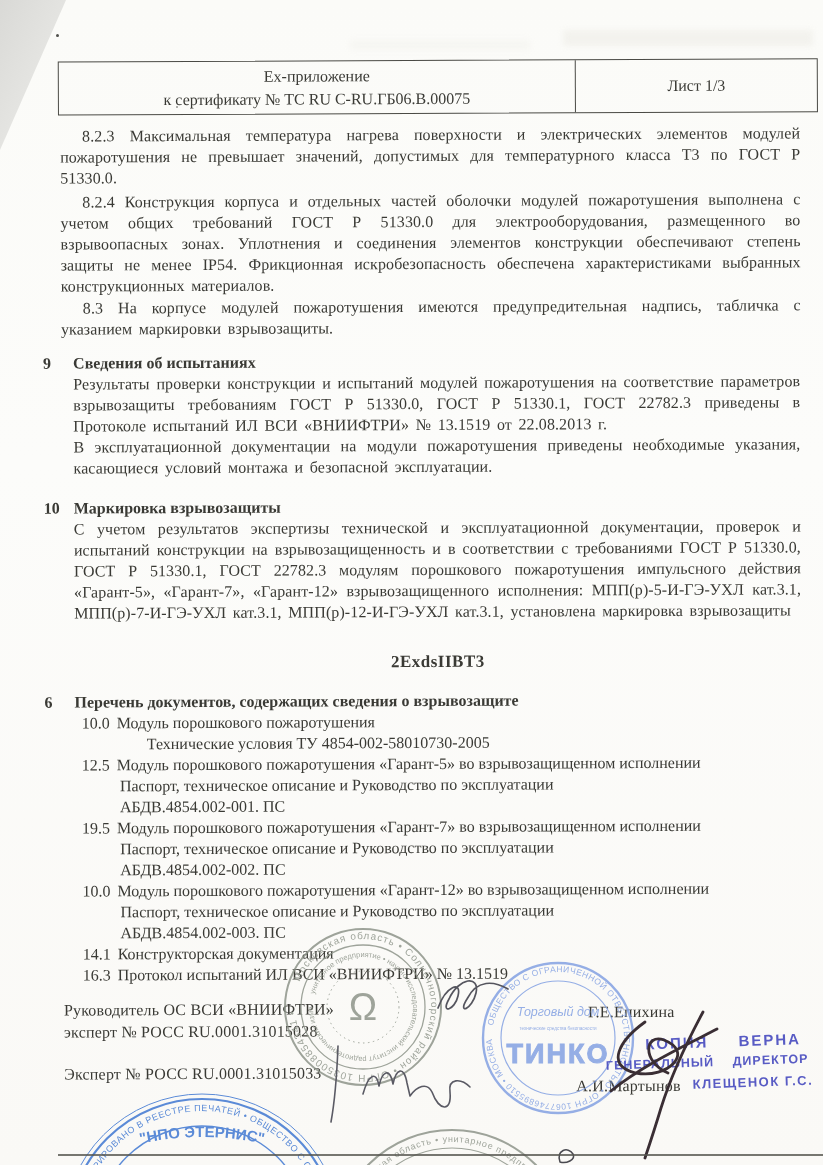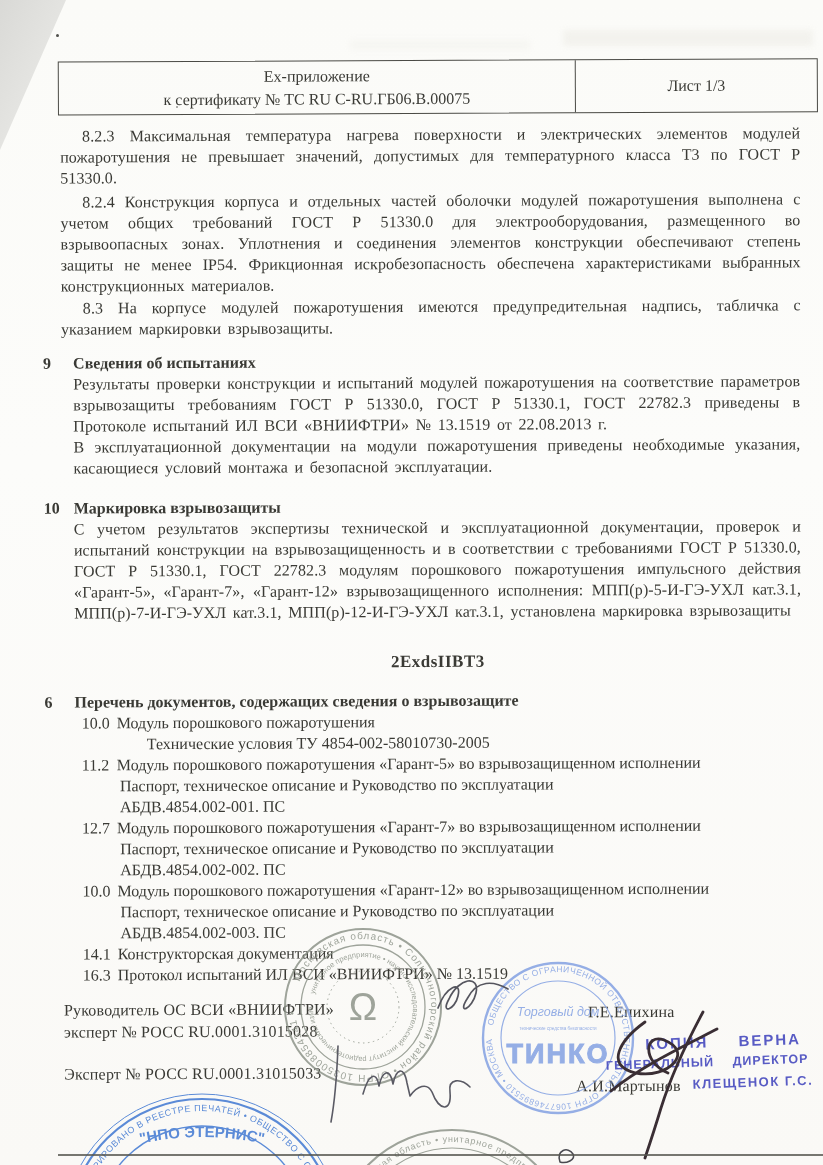--- a/index.html
+++ b/index.html
@@ -94,27 +94,27 @@
 
     <div class="sec" style="top:690px;">
       <span class="num">6</span>
       <h3>Перечень документов, содержащих сведения о взрывозащите</h3>
       <div class="item">
         <span class="inum">10.0</span>
         <div>Модуль порошкового пожаротушения</div>
         <div class="sub-deep">Технические условия ТУ 4854-002-58010730-2005</div>
       </div>
       <div class="item">
-        <span class="inum">11.2</span>
+        <span class="inum">12.5</span>
         <div>Модуль порошкового пожаротушения «Гарант-5» во взрывозащищенном исполнении</div>
         <div class="sub">Паспорт, техническое описание и Руководство по эксплуатации</div>
         <div class="sub">АБДВ.4854.002-001. ПС</div>
       </div>
       <div class="item">
-        <span class="inum">12.7</span>
+        <span class="inum">19.5</span>
         <div>Модуль порошкового пожаротушения «Гарант-7» во взрывозащищенном исполнении</div>
         <div class="sub">Паспорт, техническое описание и Руководство по эксплуатации</div>
         <div class="sub">АБДВ.4854.002-002. ПС</div>
       </div>
       <div class="item">
         <span class="inum">10.0</span>
         <div>Модуль порошкового пожаротушения «Гарант-12» во взрывозащищенном исполнении</div>
         <div class="sub">Паспорт, техническое описание и Руководство по эксплуатации</div>
         <div class="sub">АБДВ.4854.002-003. ПС</div>
       </div>

